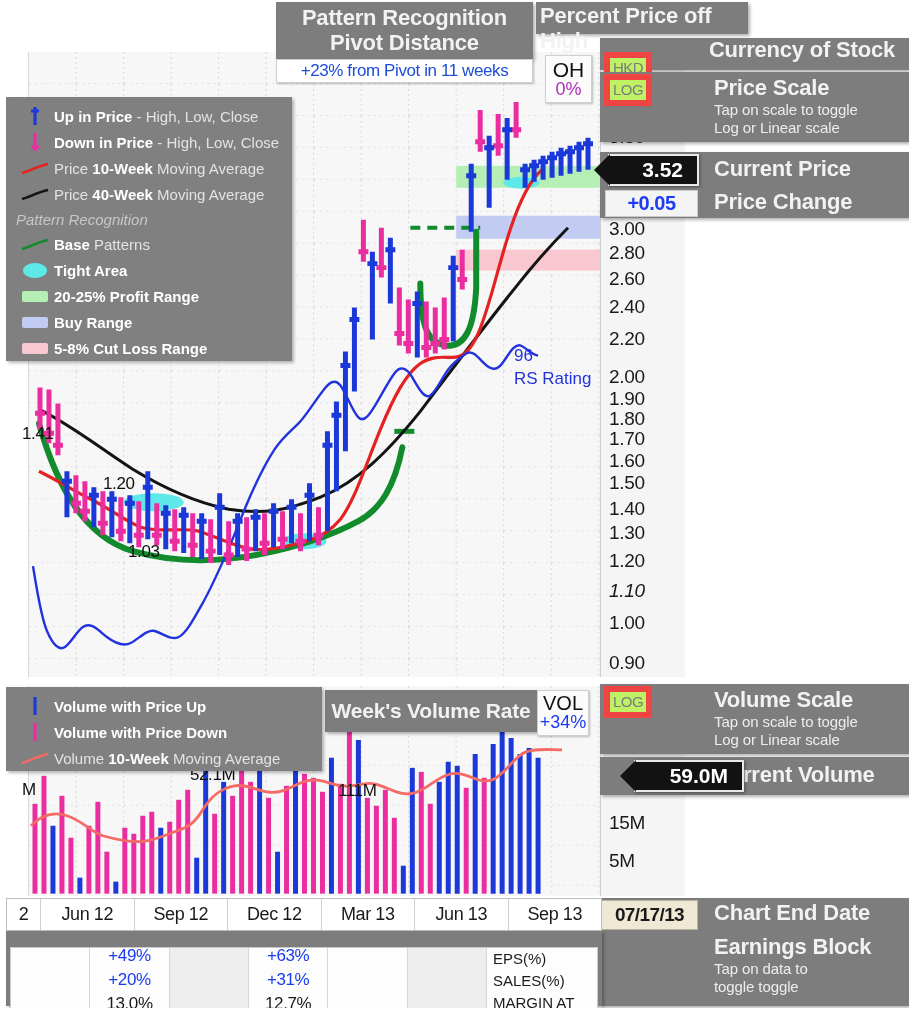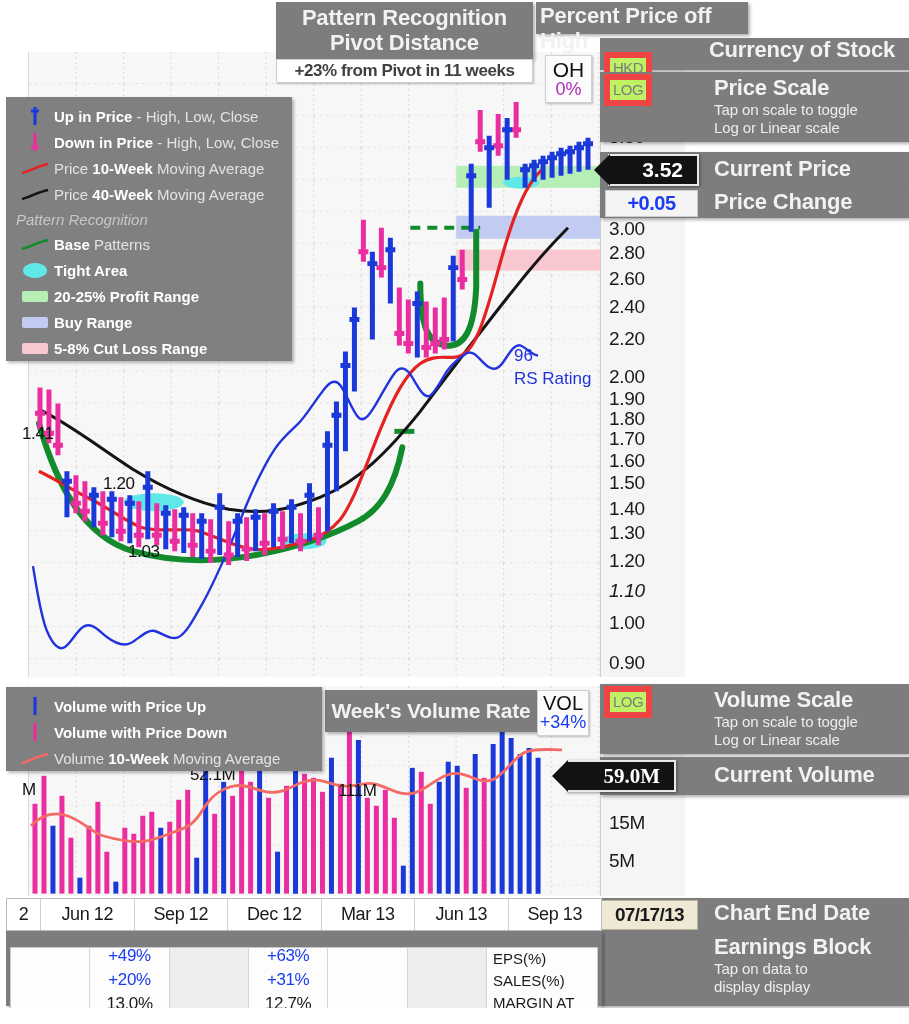--- a/index.html
+++ b/index.html
@@ -69,21 +69,21 @@
   }
 
   
   #pattern-panel {
     left: 276px; top: 2px; width: 257px; height: 57px;
     text-align: center; padding-top: 4px;
   }
   #pivot-badge {
     position: absolute; left: 276px; top: 59px; width: 257px; height: 24px;
     background: #ffffff; border: 1px solid #cfcfcf;
-    color: #404040; font-size: 17px; font-weight: bold;
+    color: #1d4ed8; font-size: 17px; font-weight: normal;
     display: flex; align-items: center; justify-content: center;
     letter-spacing: -0.4px;
     box-shadow: 1px 1px 2px rgba(0,0,0,.25);
   }
   #pct-off-panel {
     left: 536px; top: 2px; width: 212px; height: 32px;
     padding: 2px 0 0 4px;
   }
   #oh-badge {
     position: absolute; left: 545px; top: 55px; width: 47px; height: 48px;
@@ -128,21 +128,21 @@
     border: 2px solid #e9e9e9;
     box-shadow: 1px 1px 3px rgba(0,0,0,.4);
   }
   .marker::before {
     content: ""; position: absolute; left: -16px; top: -2px;
     border-top: 16px solid transparent;
     border-bottom: 16px solid transparent;
     border-right: 16px solid #121212;
   }
   #price-marker { left: 608px; top: 154px; width: 91px; }
-  #vol-marker   { left: 566px; top: 760px; width: 110px; font-family: Liberation Serif, serif; }
+  #vol-marker   { left: 634px; top: 760px; width: 110px; }
 
   
   #pricechg-box {
     position: absolute; left: 605px; top: 190px; width: 93px; height: 27px;
     background: #f4f4f4; border: 1px solid #cccccc;
     color: #1b3cf0; font-size: 20px; font-weight: bold;
     display: flex; align-items: center; justify-content: center;
     letter-spacing: -0.5px;
   }
 
@@ -563,21 +563,21 @@
   <div id="vol-marker" class="marker">59.0M</div>
 
   <div id="enddate-panel" class="panel">
     <div class="ttl" style="padding-top:3px">Chart End Date</div>
   </div>
   <div id="enddate-box">07/17/13</div>
 
   <div id="earnings-panel" class="panel pad">
     <div class="ttl">Earnings Block</div>
     <div class="sub">Tap on data to</div>
-    <div class="sub">display display</div>
+    <div class="sub">toggle toggle</div>
   </div>
 
   <div id="volrate-panel" class="panel">
     <div class="ttl">Week's Volume Rate</div>
   </div>
   <div id="vol-badge">
     <div class="v1">VOL</div>
     <div class="v2">+34%</div>
   </div>
 

